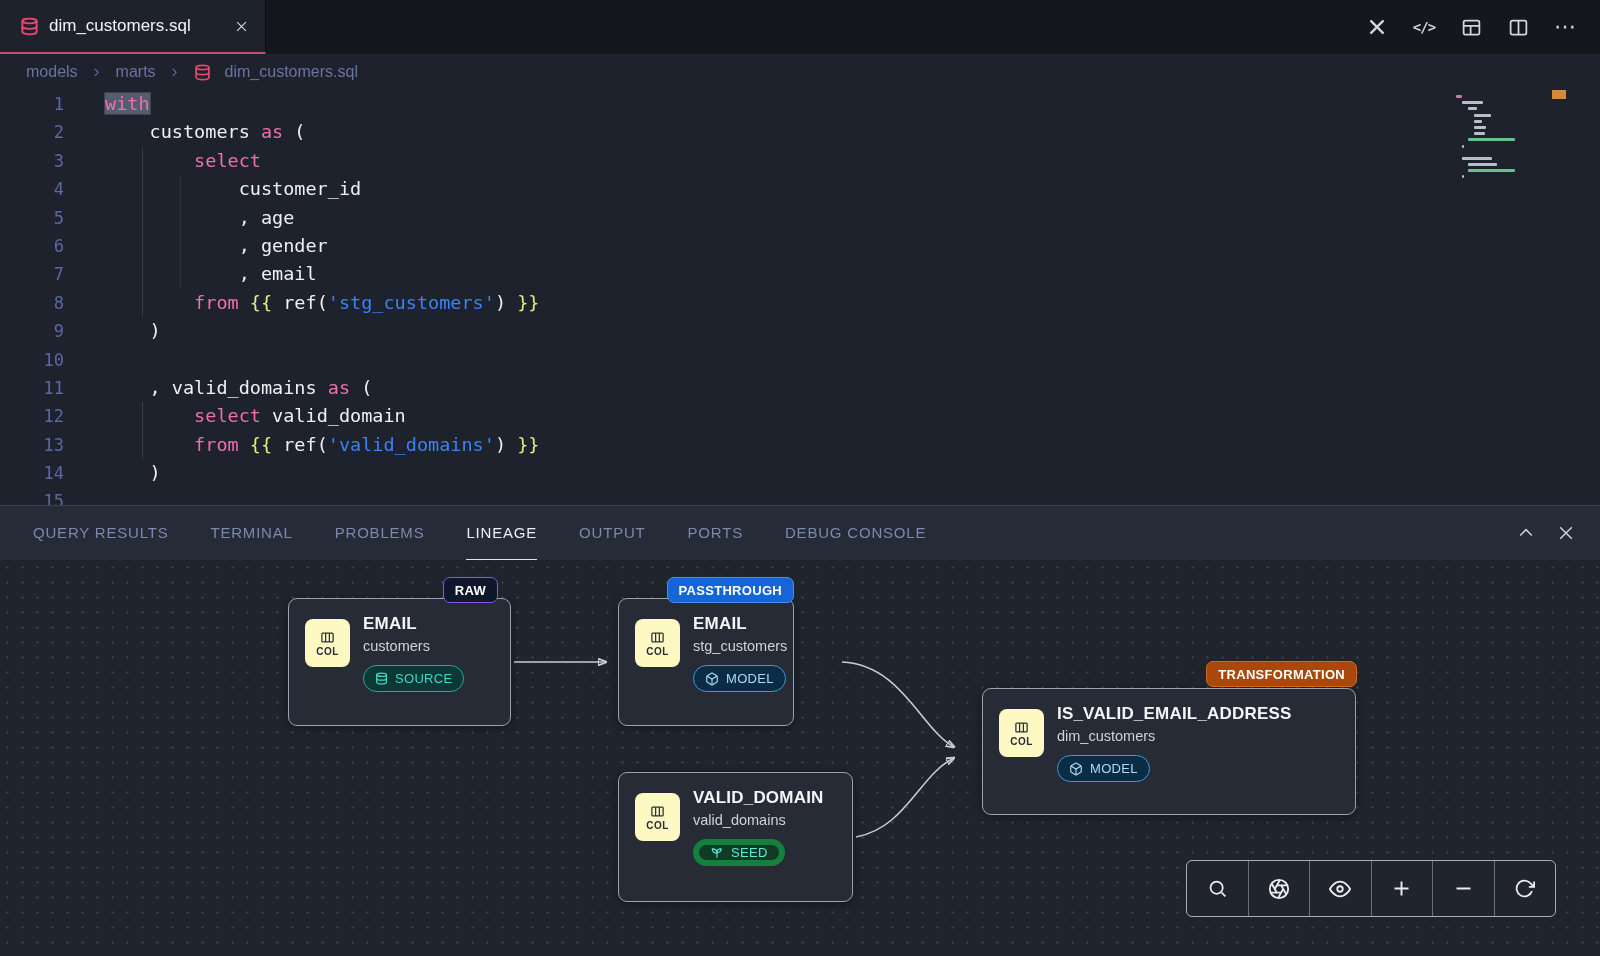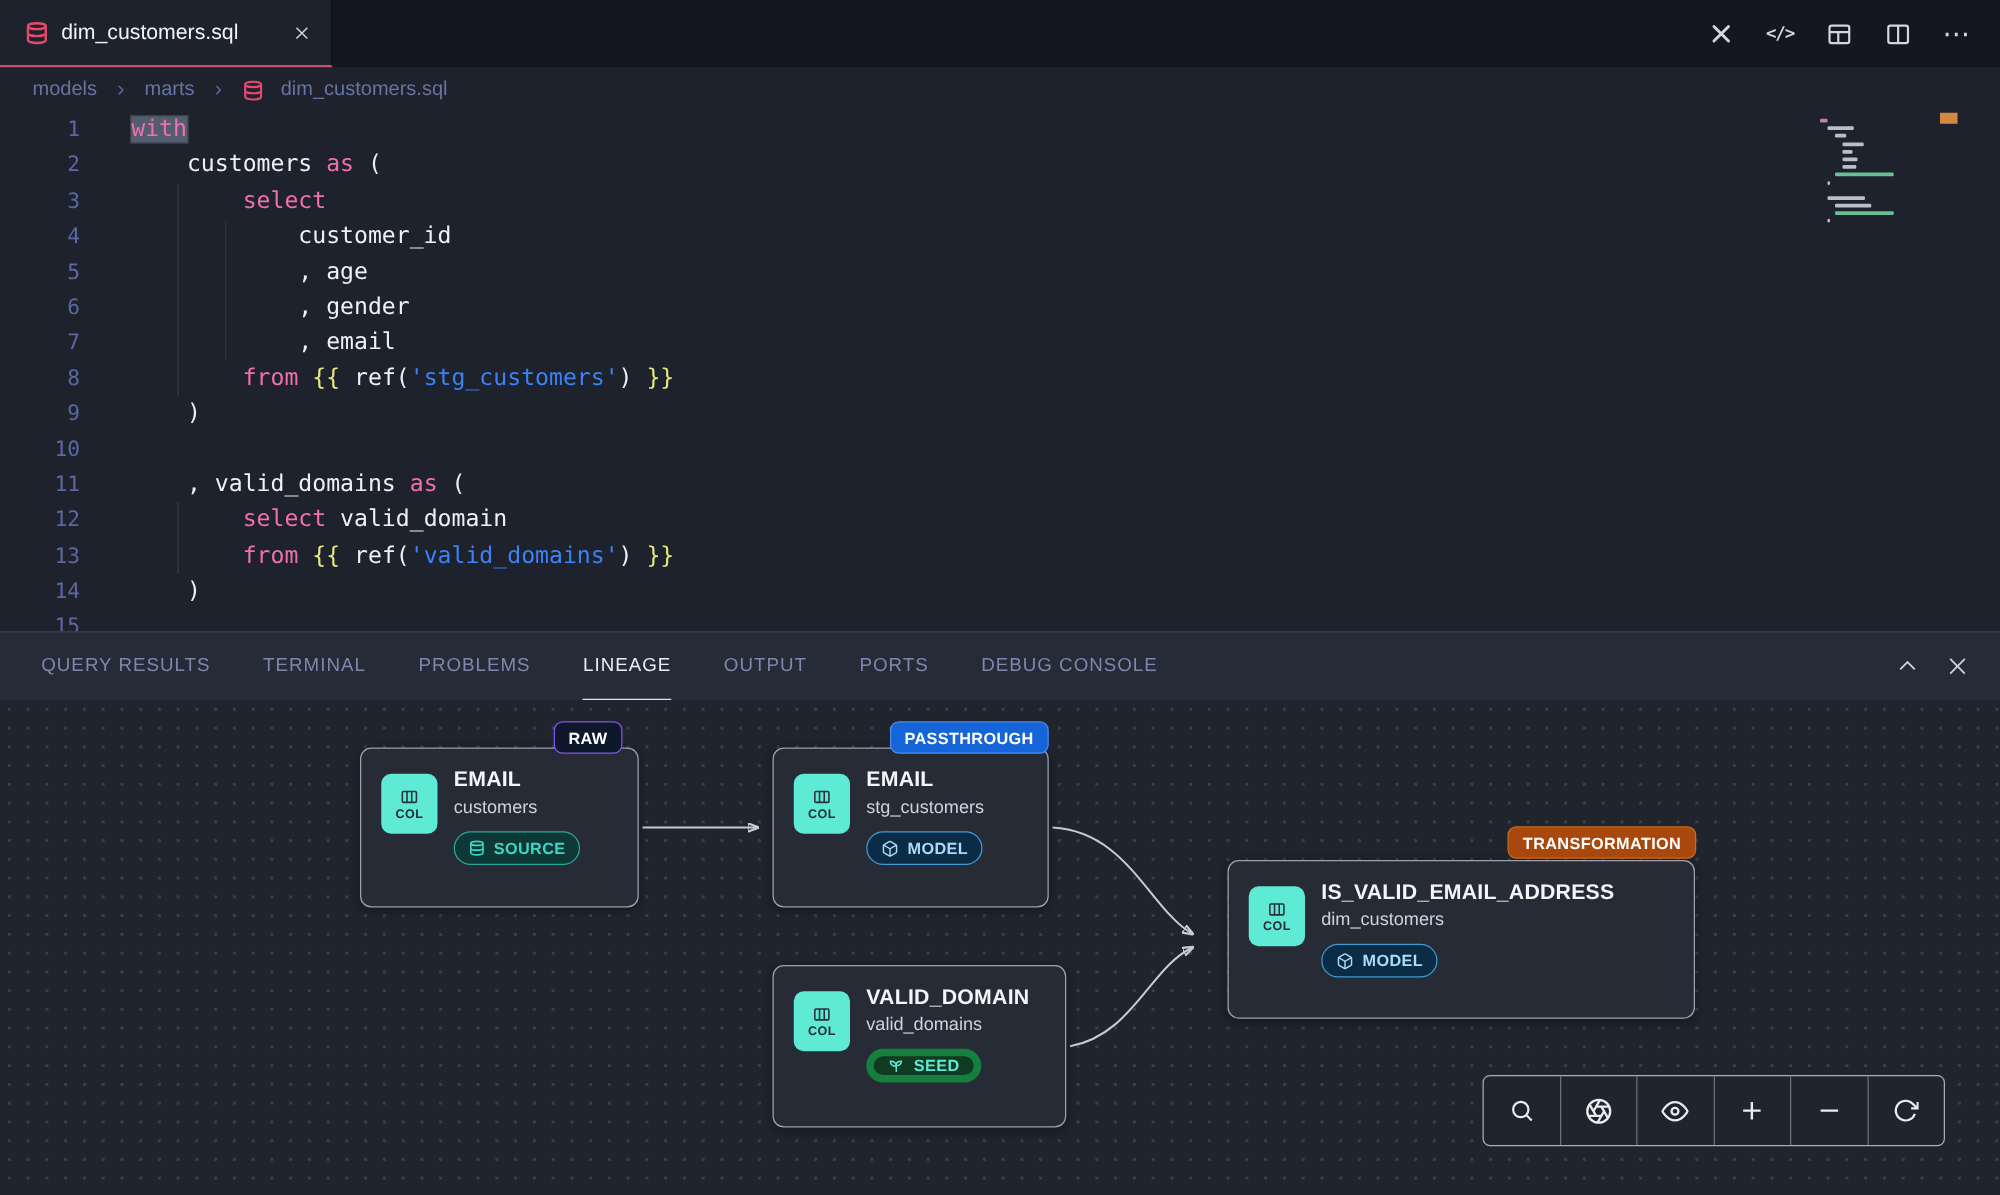--- a/index.html
+++ b/index.html
@@ -45,25 +45,25 @@
   .panel-actions .picon{display:flex;cursor:pointer}
 
   
   .lineage{position:absolute;top:560px;left:0;width:1600px;height:396px;background-color:#1f242d;
     background-image:radial-gradient(rgba(160,170,190,.20) 1.2px,transparent 1.3px);background-size:15px 15px}
   .edges{position:absolute;left:0;top:0;pointer-events:none}
   .edges path{stroke:#c6ccd6;stroke-width:1.6;fill:none}
 
   .node{position:absolute;background:#262b36;border:1px solid #9ba1b0;border-radius:9px;padding:15px 16px;box-shadow:0 2px 8px rgba(0,0,0,.35);cursor:pointer}
   .node-body{display:flex;gap:13px;align-items:flex-start}
-  .chip{flex:none;width:45px;height:48px;margin-top:5px;background:#5eead4;border-radius:8px;display:flex;flex-direction:column;align-items:center;justify-content:center;gap:1px;color:#272c37}
+  .chip{flex:none;width:45px;height:48px;margin-top:5px;background:#fef9c3;border-radius:8px;display:flex;flex-direction:column;align-items:center;justify-content:center;gap:1px;color:#272c37}
   .chip span{font-size:10px;font-weight:bold;letter-spacing:.4px}
   .node-title{font-size:17px;font-weight:700;color:#f4f5f8;letter-spacing:.2px}
   .node-sub{font-size:14.5px;color:#ced3de;margin-top:4px}
-  .badge{display:inline-flex;align-items:center;gap:7px;height:27px;padding:0 11px;border-radius:14px;font-size:13px;font-weight:700;letter-spacing:.3px;margin-top:11px}
+  .badge{display:inline-flex;align-items:center;gap:7px;height:27px;padding:0 11px;border-radius:14px;font-size:13px;font-weight:400;letter-spacing:.3px;margin-top:11px}
   .badge-source{color:#3fd6c5;border:1px solid #2aa79b;background:#0e3835}
   .badge-model{color:#a8dcf8;border:1px solid #3e9bd6;background:#0c2c46}
   .badge-seed{color:#5eead4;border:6px solid #15803d;background:#103a22}
   .tag{position:absolute;height:26px;padding:0 11px;border-radius:7px;display:flex;align-items:center;color:#fff;font-size:13px;font-weight:700;letter-spacing:.3px}
   .tag-raw{right:12px;top:-22px;background:#6a34d9;border:1px solid #8257e6}
   .tag-pass{right:-1px;top:-22px;background:#1565d8;border:1px solid #4b8df0}
   .tag-trans{right:-2px;top:-28px;background:#a8480c;border:1px solid #cd6a1d}
 
   .graph-toolbar{position:absolute;left:1186px;top:300px;width:370px;height:57px;background:#20242d;border:1px solid #a7adbb;border-radius:6px;display:flex;overflow:hidden}
   .gbtn{flex:1;display:flex;align-items:center;justify-content:center;color:#e9ecf1;cursor:pointer;border-left:1px solid rgba(167,173,187,.55)}
@@ -224,21 +224,21 @@
                 <ellipse cx="12" cy="5" rx="9" ry="3"></ellipse>
                 <path d="M21 5v14c0 1.66-4 3-9 3s-9-1.34-9-3V5"></path>
                 <path d="M3 12c0 1.66 4 3 9 3s9-1.34 9-3"></path>
               </svg>
             <span>SOURCE</span>
           </div>
         </div>
       </div>
     </div>
 
-    <div class="node" style="left:618px;top:38px;width:221px;height:128px">
+    <div class="node" style="left:618px;top:38px;width:176px;height:128px">
       <div class="tag tag-pass" style="background: rgb(21, 101, 216);">PASSTHROUGH</div>
       <div class="node-body">
         <div class="chip">
           <svg width="19" height="15" viewBox="0 0 24 24" fill="none" stroke="#2b303b" stroke-width="2">
               <rect x="3" y="5" width="18" height="14" rx="1.5"></rect>
               <path d="M9 5v14M15 5v14"></path>
             </svg>
           <span>COL</span>
         </div>
         <div class="node-text">

